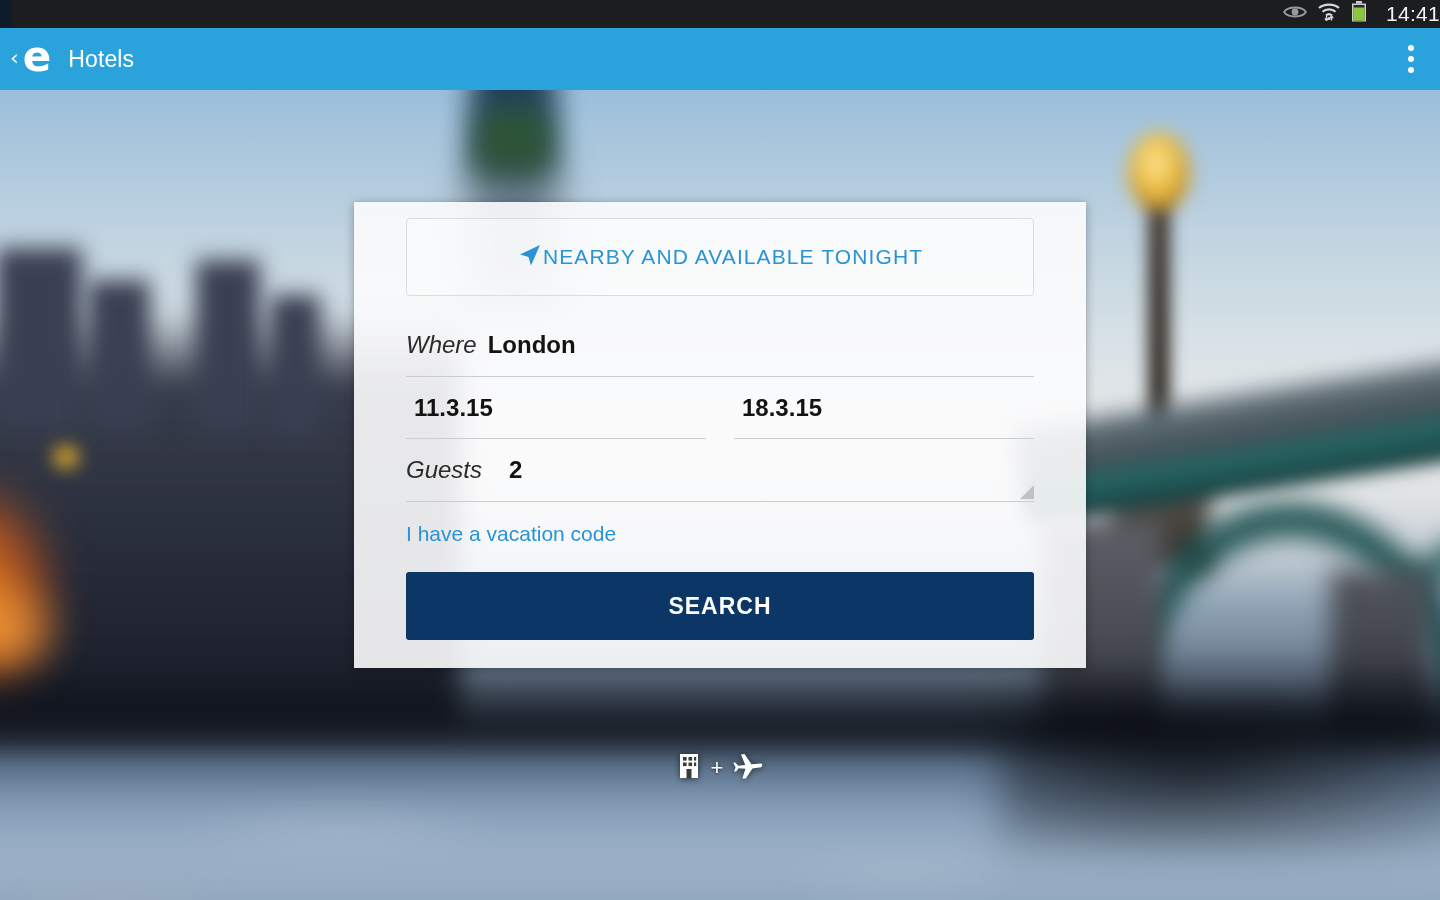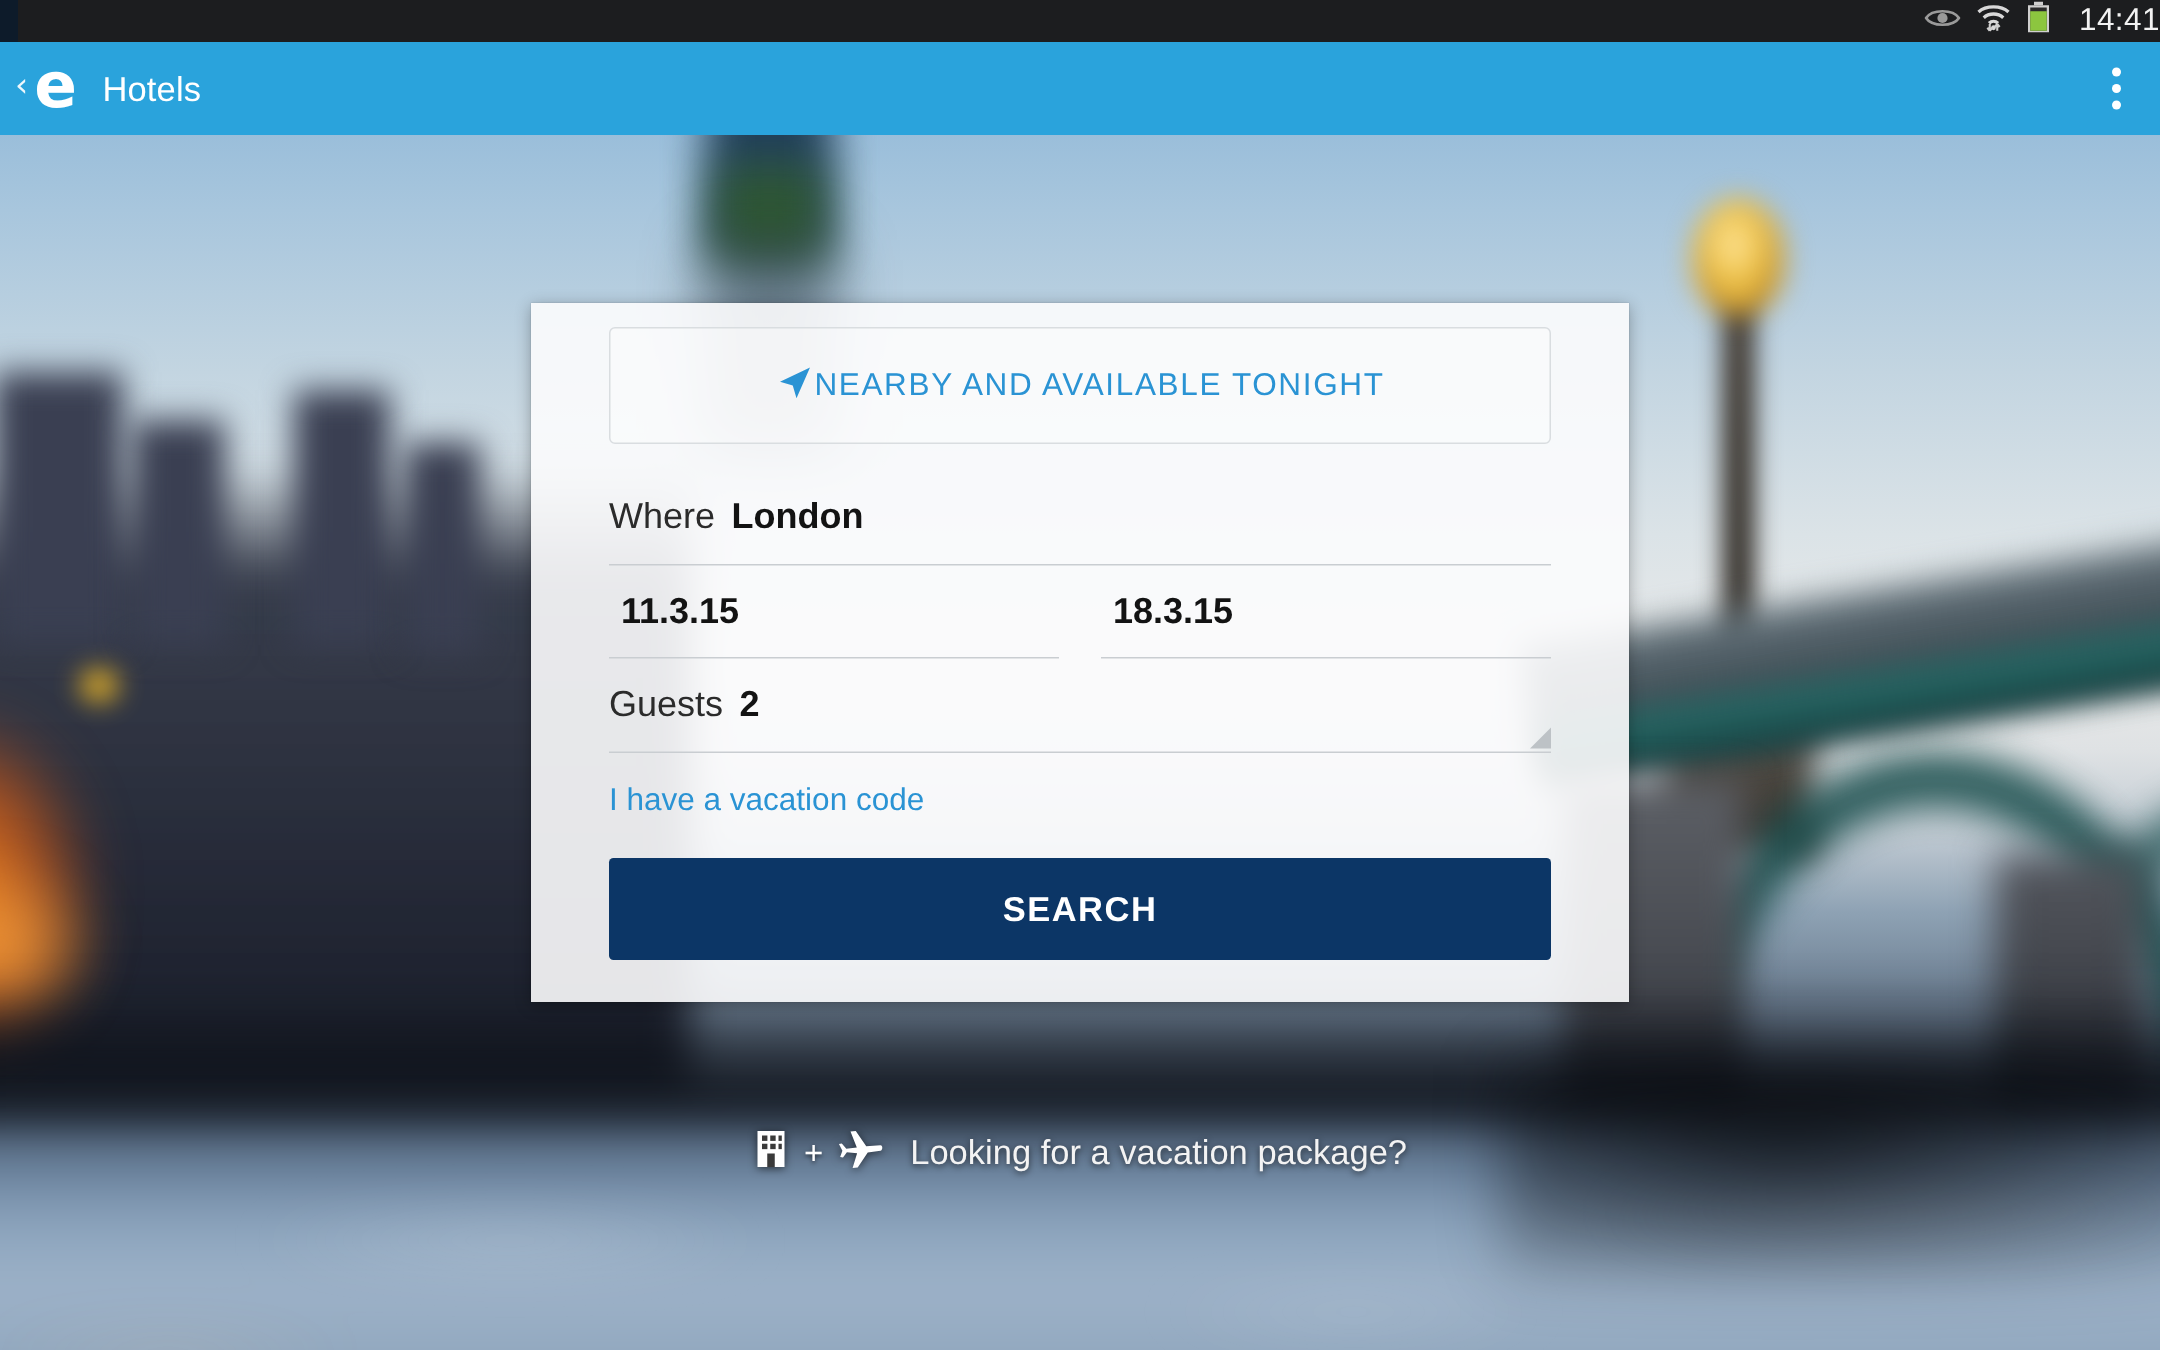--- a/index.html
+++ b/index.html
@@ -342,20 +342,21 @@
     height: 62px;
     display: flex;
     align-items: center;
     border-bottom: 1px solid #c9cdd1;
     cursor: pointer;
   }
   .field-label {
     font-size: 24px;
     color: #2b2b2b;
     font-weight: 400;
+    font-style: italic;
   }
   .field-value {
     font-size: 24px;
     color: #131313;
     font-weight: 700;
     margin-left: 11px;
   }
   .field-placeholder {
     font-size: 22px;
     color: #9a9a9a;
@@ -376,21 +377,21 @@
     border-bottom: 1px solid #c9cdd1;
     cursor: pointer;
   }
   .date-value {
     font-size: 24px;
     font-weight: 700;
     color: #131313;
     margin-left: 8px;
   }
 
-  .guests-field { position: relative; }
+  .guests-field { position: relative; gap: 16px; }
   .spinner-caret {
     position: absolute;
     right: 0; bottom: 2px;
     width: 0; height: 0;
     border-left: 14px solid transparent;
     border-bottom: 14px solid #bdc2c6;
   }
 
   .promo-link {
     display: inline-block;
@@ -564,16 +565,15 @@
         <rect x="17" y="10.5" width="2.2" height="3.6" fill="#3a3a3a"></rect>
         <rect x="9.5" y="17" width="5" height="9" fill="#3a3a3a"></rect>
       </svg>
     </span>
     <span class="package-plus">+</span>
     <span class="pkg-icon">
       <svg width="30" height="28" viewBox="0 0 30 28">
         <path d="M28 11.5 L18.5 12.2 L11.5 2 L8 2.4 L12.2 13 L5.2 13.8 L2.2 10.4 L0.3 10.7 L2.6 15.2 L1.1 19.4 L3 19.6 L5.6 16.2 L12.4 16.8 L9.4 26.6 L12.8 26.4 L19.5 16.4 L28 15.2 C29.4 15 29.8 11.6 28 11.5 Z" fill="#ffffff"></path>
       </svg>
     </span>
-    <span class="package-text">Looking for a vacation package?</span>
   </div>
 
 </div>
 
 </body></html>

